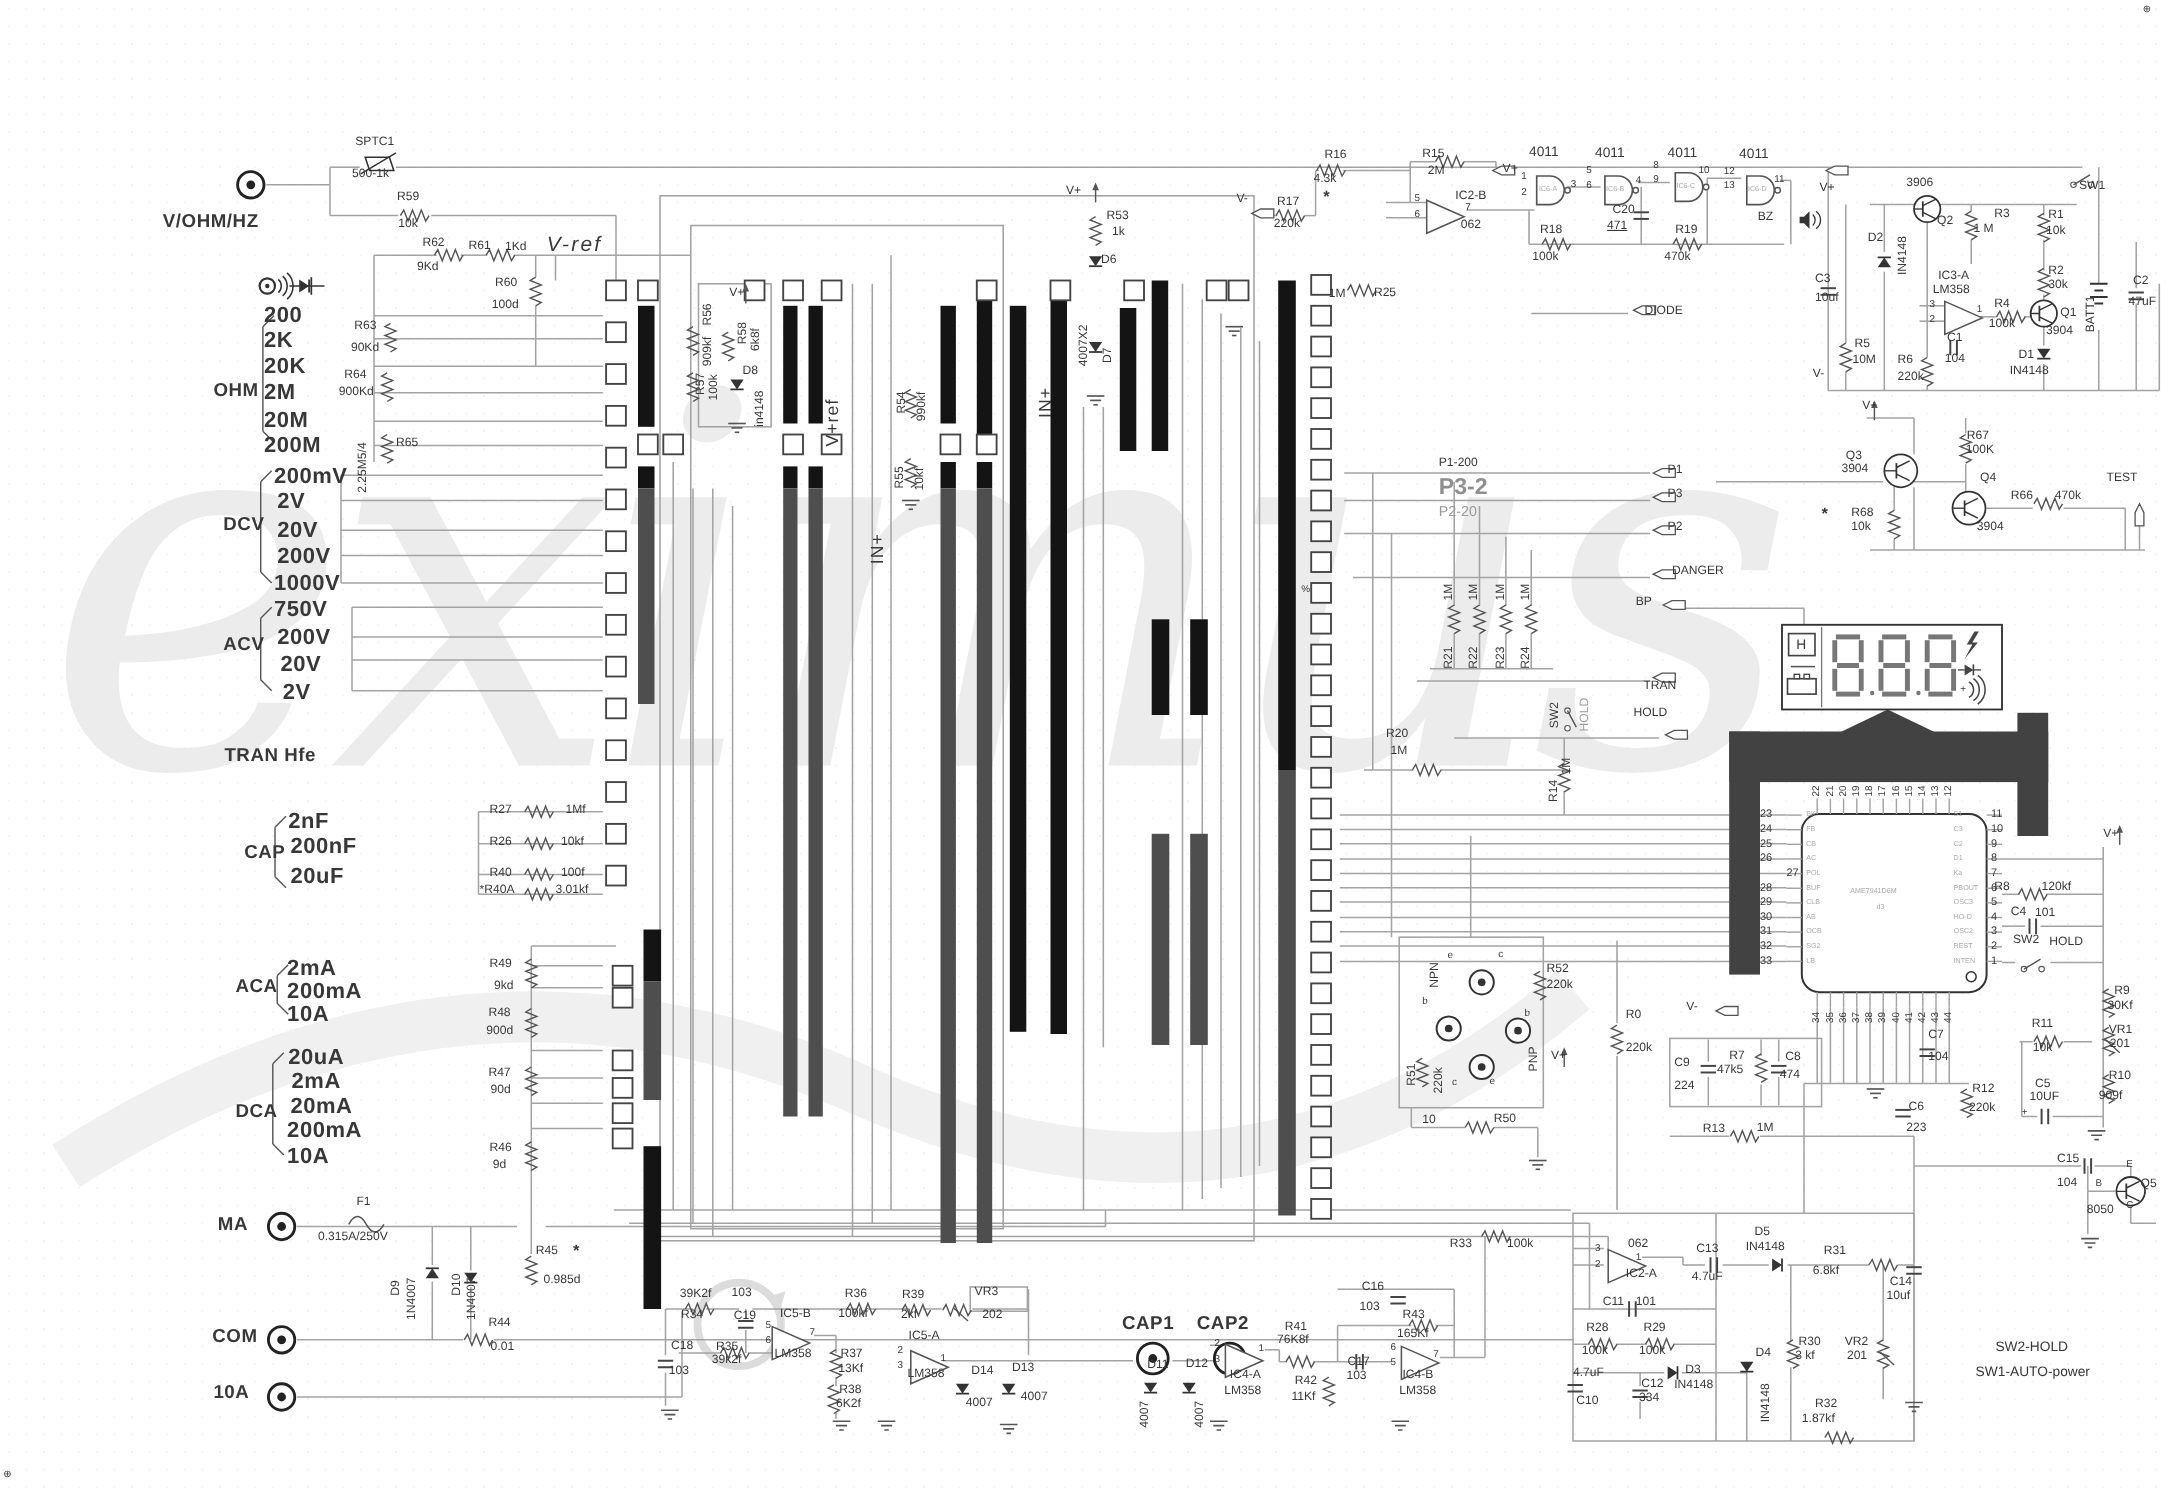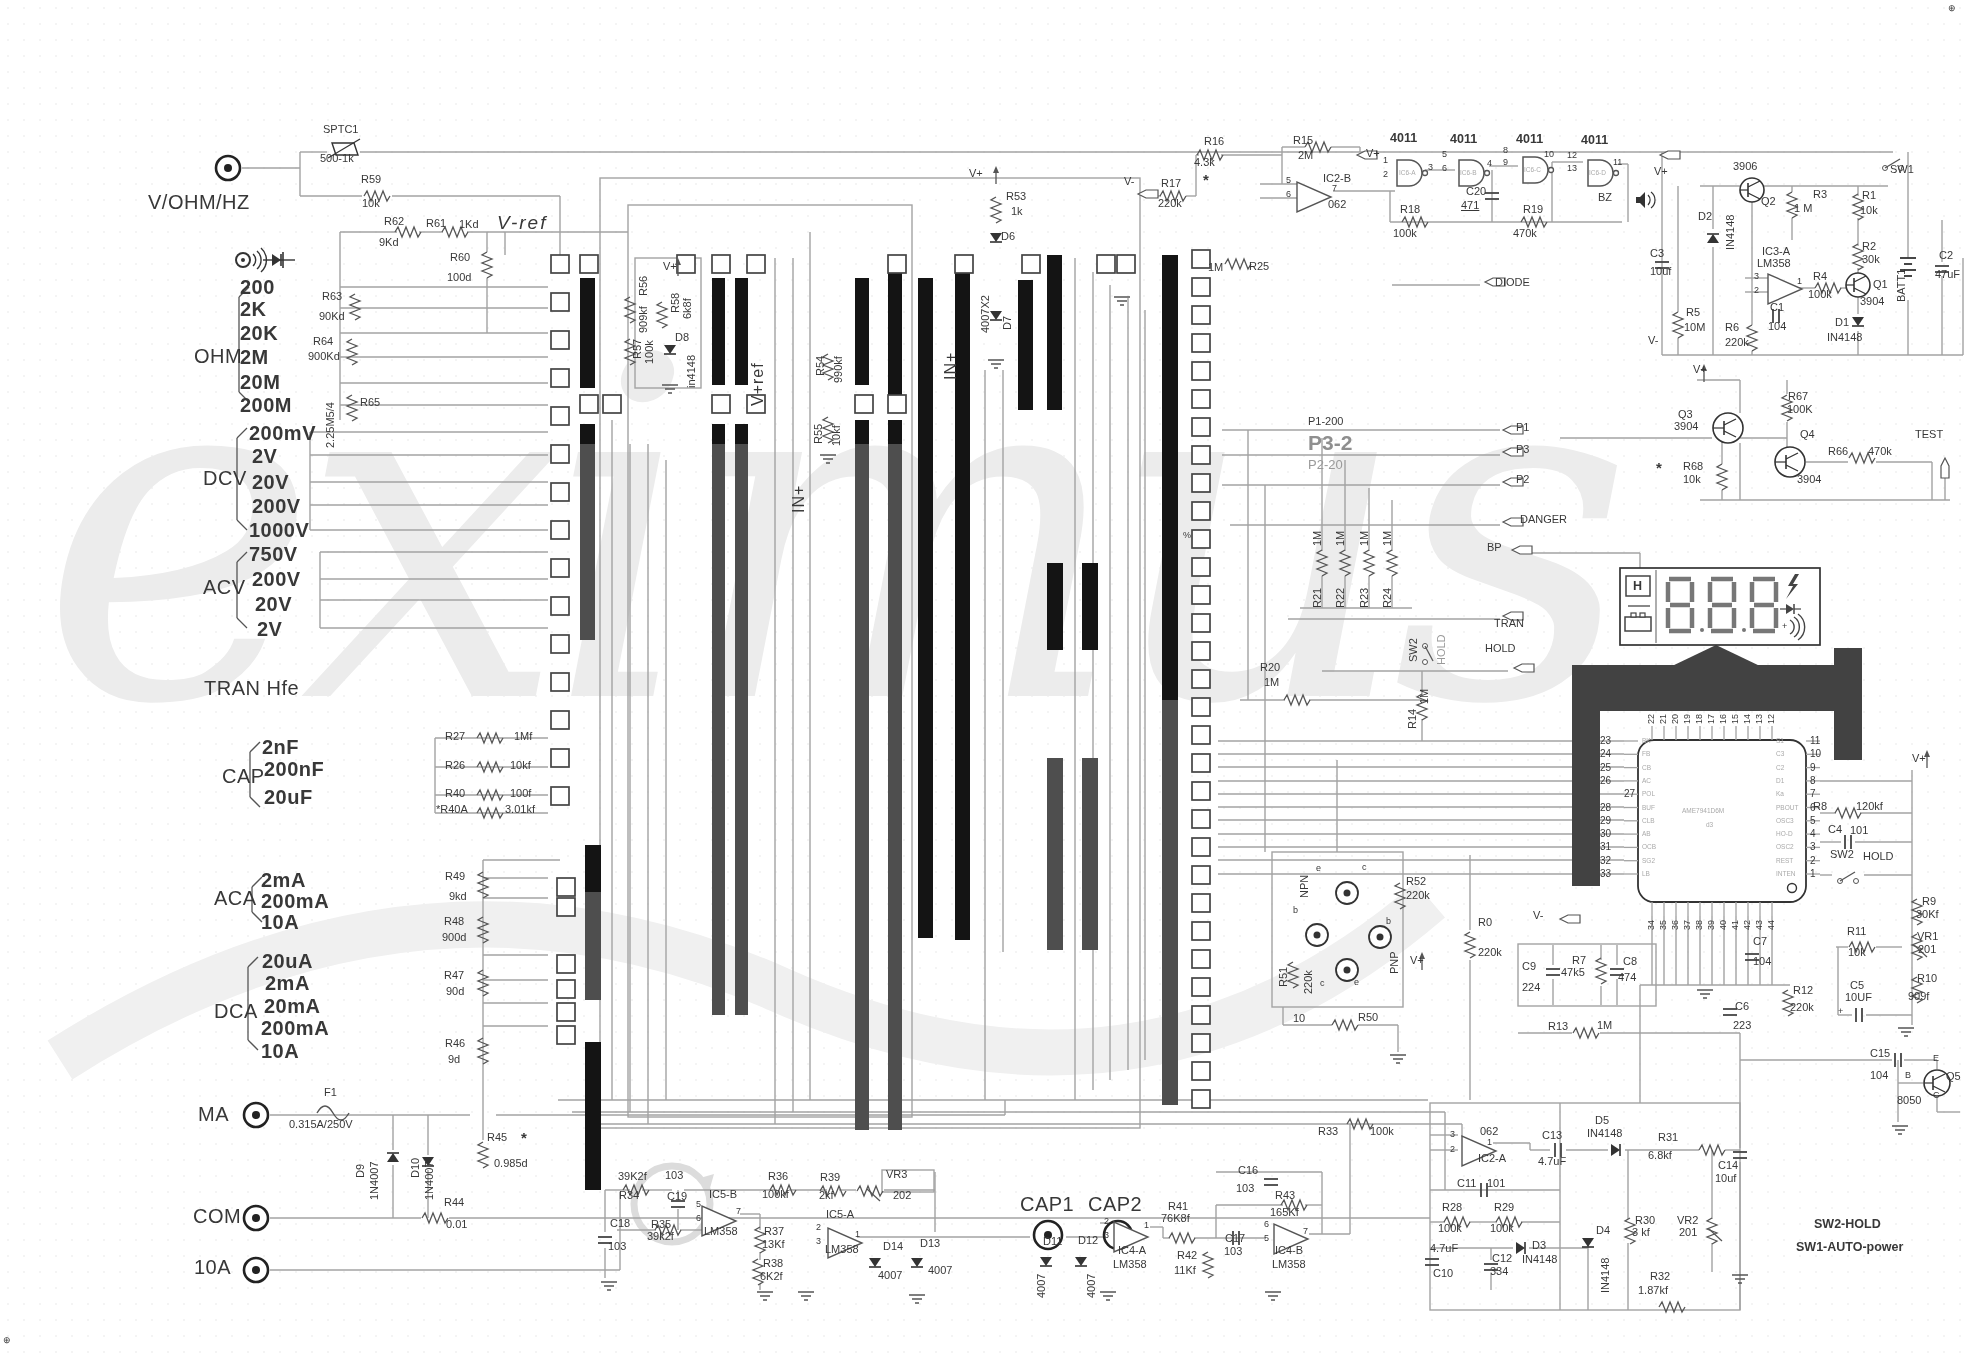--- a/index.html
+++ b/index.html
@@ -4,29 +4,29 @@
 <style>
   html,body{margin:0;padding:0;background:#fff;}
   #canvas{position:relative;width:1975px;height:1353px;background:#fff;overflow:hidden;
     font-family:"Liberation Sans",sans-serif;color:#383838;
     background-image:radial-gradient(#f4f4f4 1px,transparent 1px);background-size:16px 16px;}
   #wm{position:absolute;left:40px;top:260px;font-family:"DejaVu Serif",serif;font-style:italic;
     font-size:470px;letter-spacing:-18px;color:#ececec;white-space:nowrap;z-index:0;user-select:none;}
   svg{position:absolute;left:0;top:0;z-index:1;}
   .lbl{position:absolute;white-space:pre;line-height:1;z-index:3;font-size:11px;color:#383838;}
   .L1{font-size:20px;font-weight:bold;letter-spacing:.5px}
-  .L2{font-size:20px;font-weight:normal;letter-spacing:.5px}
+  .L2{font-size:17px;font-weight:bold;letter-spacing:.5px}
   .L3{font-size:13px;color:#9a9a9a}
   .L5{color:#9a9a9a}
   .L6{font-size:9px}
   .L7{font-size:19px;font-style:italic;letter-spacing:2px}
   .L8{font-size:16px;letter-spacing:1px}
   .L9{font-size:21px;color:#8f8f8f;font-weight:bold}
   .L10{font-size:15px;font-weight:bold}
-  .L11{font-size:12.5px;font-weight:bold}
+  .L11{font-size:12.5px;font-weight:normal}
   .L12{font-size:9px}
   .L13{font-size:6.5px;color:#aaa}
   .LP{font-size:10px}
   .rot{transform:rotate(-90deg);transform-origin:left top;}
 </style>
 </head>
 <body>
 
 <div id="canvas">
   <div id="wm">eximus</div>

